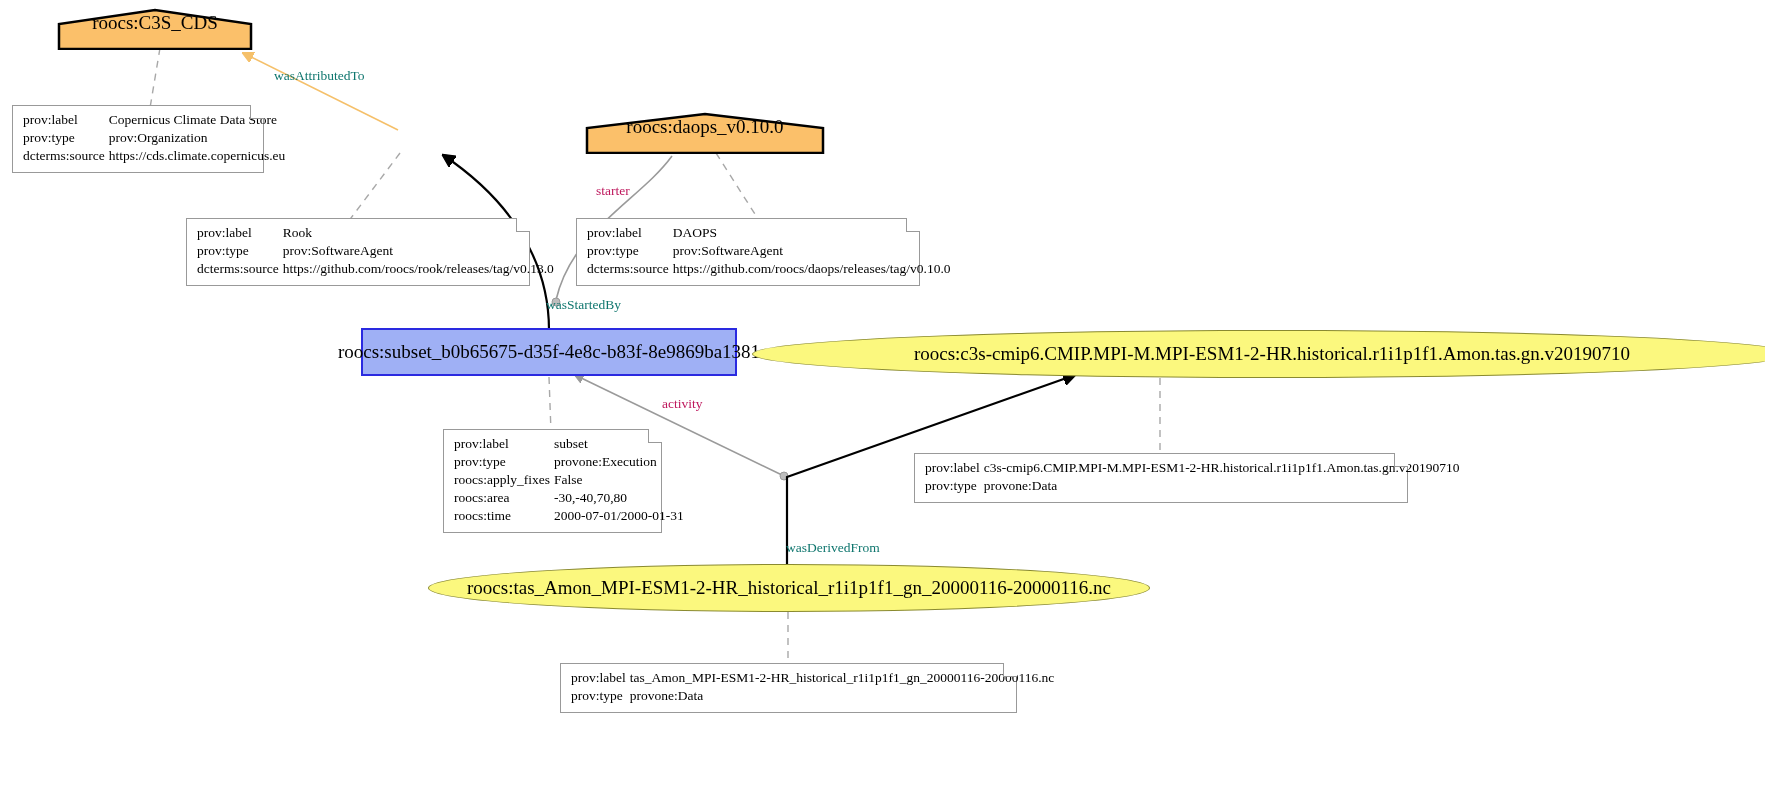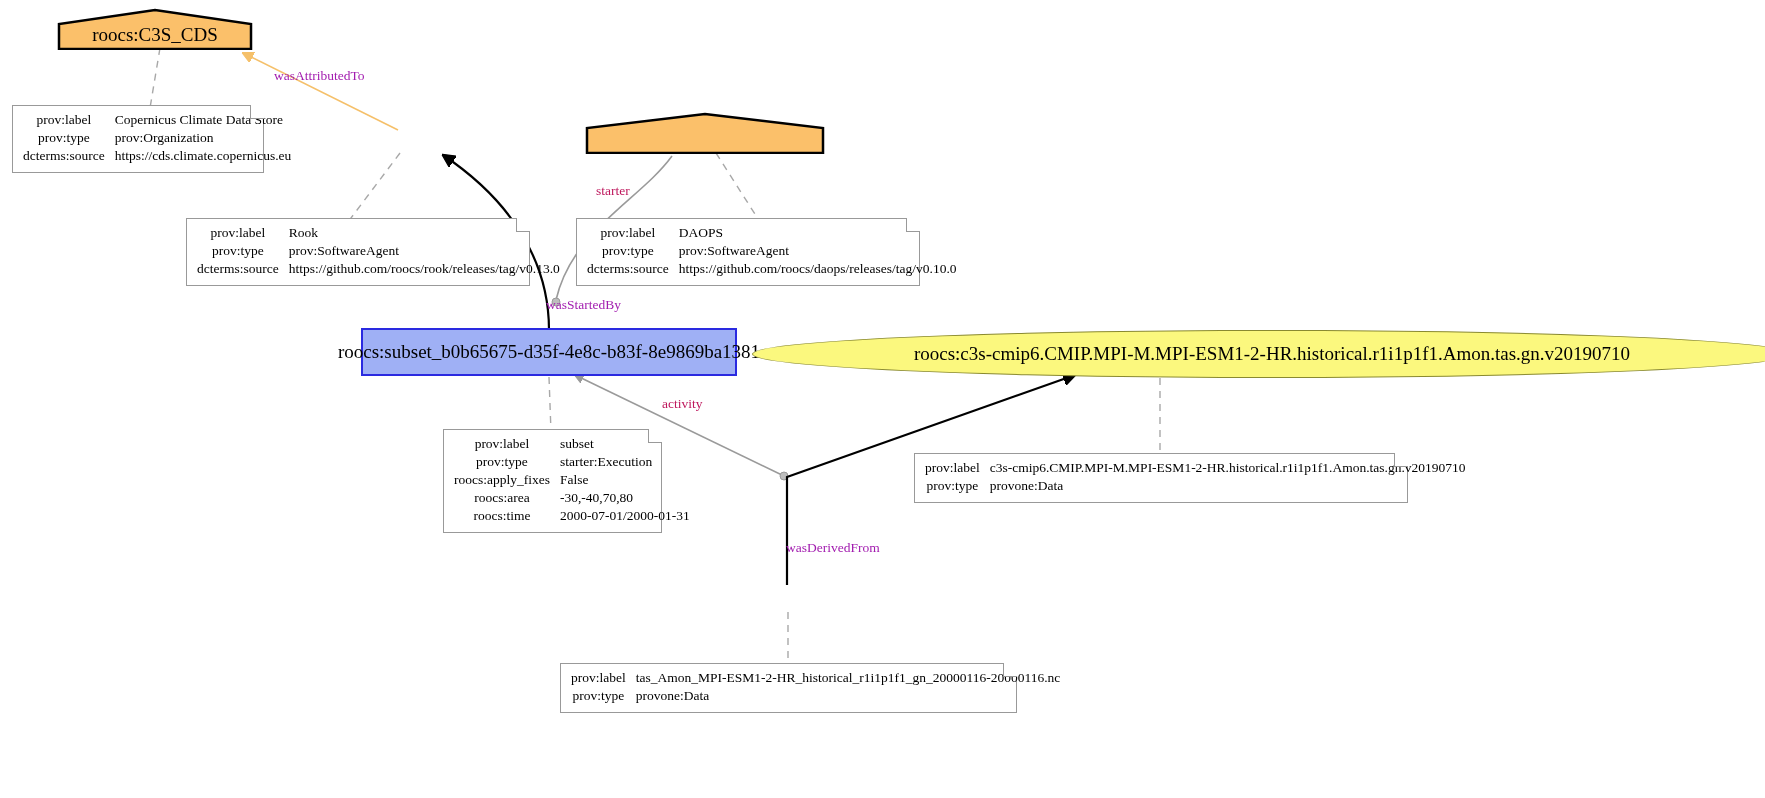--- a/index.html
+++ b/index.html
@@ -44,21 +44,21 @@
     width: 100%;
     height: 100%;
   }
   .agent .agent-label {
     position: relative;
     z-index: 2;
     width: 100%;
     text-align: center;
     font-size: 19px;
     color: #000000;
-    padding-bottom: 4px;
+    padding-bottom: 16px;
     line-height: 1.1;
     white-space: nowrap;
   }
 
   
   .activity {
     background: #9fb0f5;
     border: 2px solid #2a2ae0;
     display: flex;
     align-items: center;
@@ -110,27 +110,27 @@
   .note table {
     border-collapse: collapse;
     font-size: 13.5px;
     font-family: "Liberation Serif", "DejaVu Serif", serif;
   }
   .note td {
     padding: 0 0 2px 0;
     vertical-align: top;
     white-space: nowrap;
   }
-  .note td.k { padding-right: 10px; text-align: center; }
+  .note td.k { padding-right: 4px; }
 
   
   .edge-label {
     position: absolute;
     font-size: 13.5px;
-    color: #a21caf;
+    color: #0f766e;
     white-space: nowrap;
   }
   .edge-label.grey { color: #be185d; }
 </style>
 </head>
 <body>
 
 <div id="canvas">
 
   <svg class="edges" viewBox="0 0 1765 798" xmlns="http://www.w3.org/2000/svg">
@@ -173,30 +173,34 @@
       <polygon points="2,41 2,16 98,2 194,16 194,41" fill="#fbc06a" stroke="#000000" stroke-width="2.5"></polygon>
     </svg>
     <div class="agent-label">roocs:C3S_CDS</div>
   </div>
 
 
   <div class="node agent" style="left:585px; top:112px; width:240px; height:42px;">
     <svg class="agent-shape" viewBox="0 0 240 42" preserveAspectRatio="none">
       <polygon points="2,41 2,16 120,2 238,16 238,41" fill="#fbc06a" stroke="#000000" stroke-width="2.5"></polygon>
     </svg>
+    <div class="agent-label">roocs:daops_v0.10.0</div>
   </div>
 
   <div class="node activity" style="left:361px; top:328px; width:376px; height:48px;">
     <span class="activity-label">roocs:subset_b0b65675-d35f-4e8c-b83f-8e9869ba1381</span>
   </div>
 
   <div class="node entity" style="left:752px; top:330px; width:1040px; height:48px;">
     <span class="entity-label">roocs:c3s-cmip6.CMIP.MPI-M.MPI-ESM1-2-HR.historical.r1i1p1f1.Amon.tas.gn.v20190710</span>
   </div>
 
+  <div class="node entity" style="left:428px; top:564px; width:722px; height:48px;">
+    <span class="entity-label">roocs:tas_Amon_MPI-ESM1-2-HR_historical_r1i1p1f1_gn_20000116-20000116.nc</span>
+  </div>
 
   <div class="edge-label" style="left:274px; top:68px;">wasAttributedTo</div>
 
   <div class="edge-label grey" style="left:596px; top:183px;">starter</div>
 
   <div class="edge-label" style="left:546px; top:297px;text-align:center;">wasStartedBy</div>
 
   <div class="edge-label grey" style="left:652px; top:396px;margin-left:10px;">activity</div>
 
   <div class="edge-label" style="left:786px; top:540px;">wasDerivedFrom</div>
@@ -264,21 +268,21 @@
   <div class="note" style="left:443px; top:429px; width:219px;">
     <div class="dogear"></div>
     <table>
       <tbody>
           <tr>
         <td class="k">prov:label</td>
         <td class="v">subset</td>
       </tr>
       <tr>
         <td class="k">prov:type</td>
-        <td class="v">starter:Execution</td>
+        <td class="v">provone:Execution</td>
       </tr>
       <tr>
         <td class="k">roocs:apply_fixes</td>
         <td class="v">False</td>
       </tr>
       <tr>
         <td class="k">roocs:area</td>
         <td class="v">-30,-40,70,80</td>
       </tr>
       <tr>

